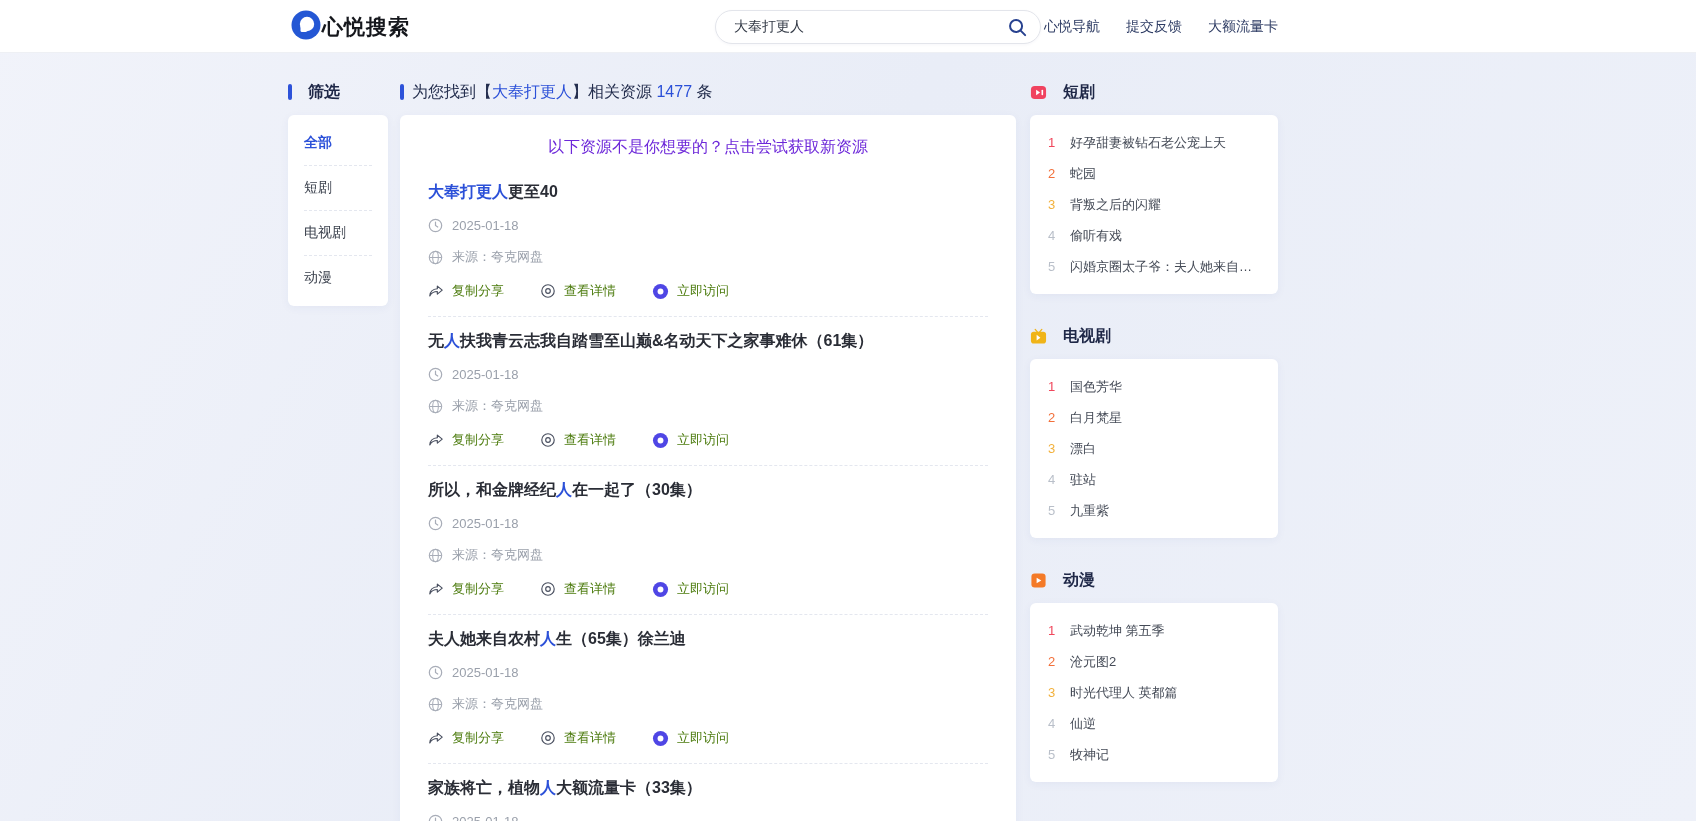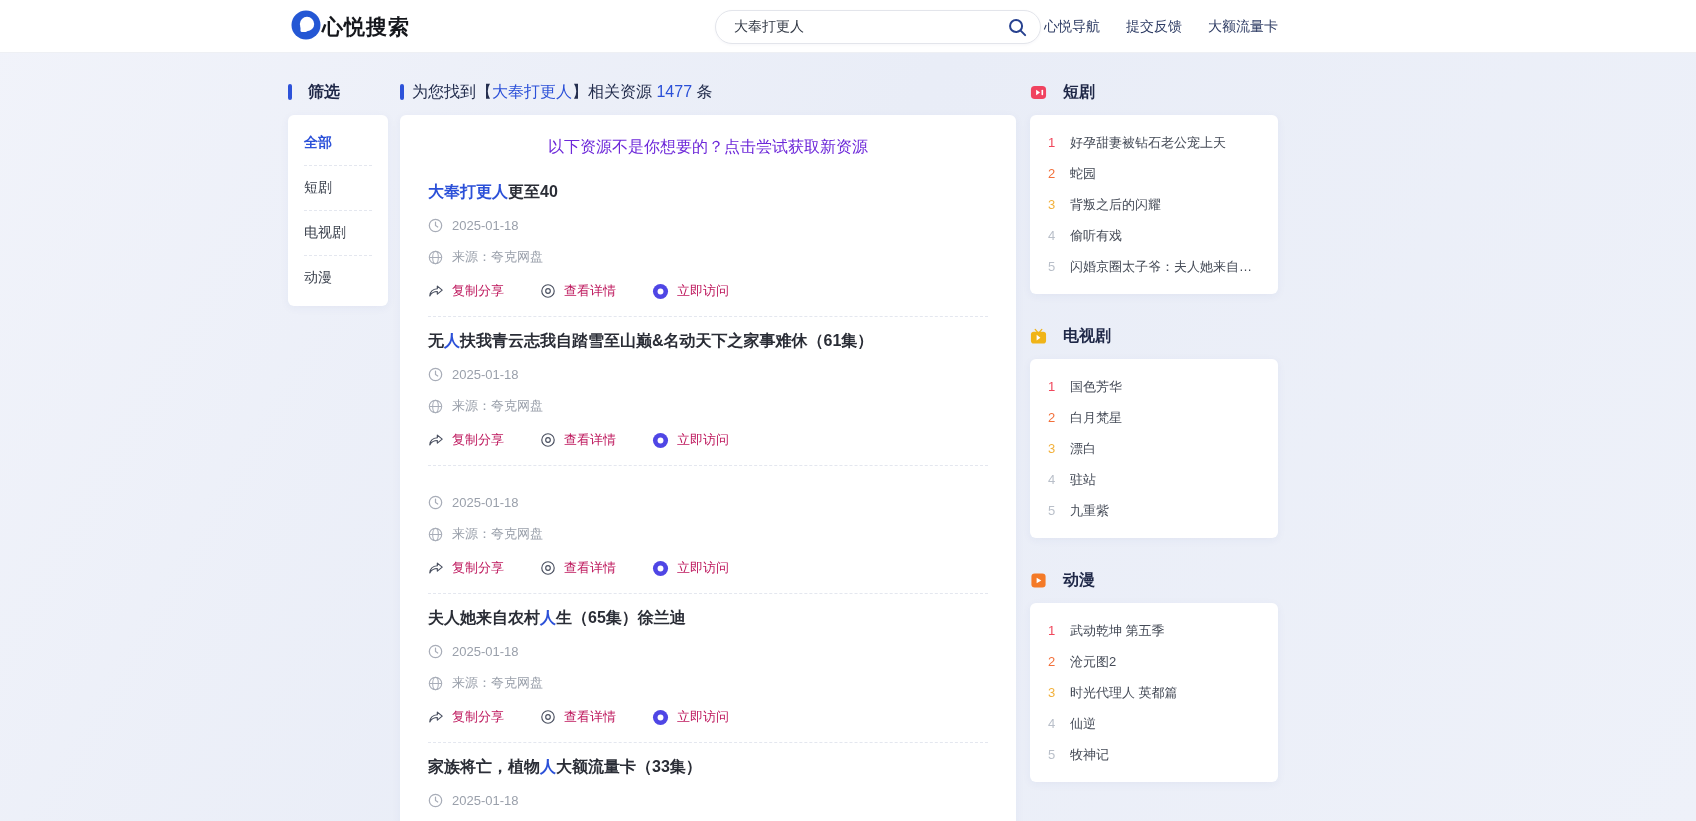--- a/index.html
+++ b/index.html
@@ -57,21 +57,21 @@
   .head-text { font-size:16px; font-weight:normal; color:#242e4e; }
   .head-text .kw, .head-text .cnt { color:#2b50d8; }
   .results-card { padding:16px 28px 10px 28px; }
   .notice { text-align:center; font-size:16px; color:#6d28d9; padding:6px 0 10px 0; }
   .result { padding:14px 0 16px 0; }
   .result + .result { border-top:1px dashed #e4e7ef; }
   .r-title { font-size:16px; font-weight:bold; color:#2a2d36; cursor:pointer; }
   .r-title .hl { color:#2b50d8; }
   .meta { display:flex; align-items:center; gap:9px; margin-top:15px; font-size:13px; color:#9aa0ab; }
   .acts { display:flex; align-items:center; gap:36px; margin-top:16px; }
-  .act { display:flex; align-items:center; gap:8px; font-size:13px; color:#be185d; cursor:pointer; }
+  .act { display:flex; align-items:center; gap:8px; font-size:13px; color:#4d7c0f; cursor:pointer; }
 
   
   .rank-sec { margin-bottom:33px; }
   .rank-card { padding:12px 18px; }
   .rank-row { display:flex; align-items:center; gap:10px; padding:6.5px 0; cursor:pointer; }
   .rank-num { width:12px; font-size:13px; flex:0 0 auto; text-align:left; }
   .rk1 { color:#f0475c; } .rk2 { color:#f2703b; } .rk3 { color:#f2b13c; }
   .rk4, .rk5 { color:#b9bfc9; }
   .rank-title { font-size:13px; color:#454b57; white-space:nowrap; overflow:hidden; text-overflow:ellipsis; }
   .rico { width:17px; height:17px; flex:0 0 auto; }
@@ -210,20 +210,21 @@
             <svg width="17" height="17" viewBox="0 0 18 18">
                 <circle cx="9" cy="9" r="8" fill="#4f46e5"></circle>
                 <circle cx="9" cy="9" r="3.1" fill="#ffffff"></circle>
               </svg>
             <span>立即访问</span>
             </span>
         </div>
       </div>
 
       <div class="result">
+        <div class="r-title"><span>所以，和金牌经纪</span><span class="hl">人</span><span>在一起了（30集）</span></div>
         <div class="meta">
           <svg class="mico" width="15" height="15" viewBox="0 0 16 16" fill="none">
               <circle cx="8" cy="8" r="6.6" stroke="#a8adb8" stroke-width="1.3"></circle>
               <path d="M8 4.5V8l2.4 1.6" stroke="#a8adb8" stroke-width="1.3" stroke-linecap="round"></path>
             </svg>
           <span>2025-01-18</span>
         </div>
         <div class="meta">
           <svg class="mico" width="15" height="15" viewBox="0 0 16 16" fill="none">
               <circle cx="8" cy="8" r="6.6" stroke="#a8adb8" stroke-width="1.2"></circle>

